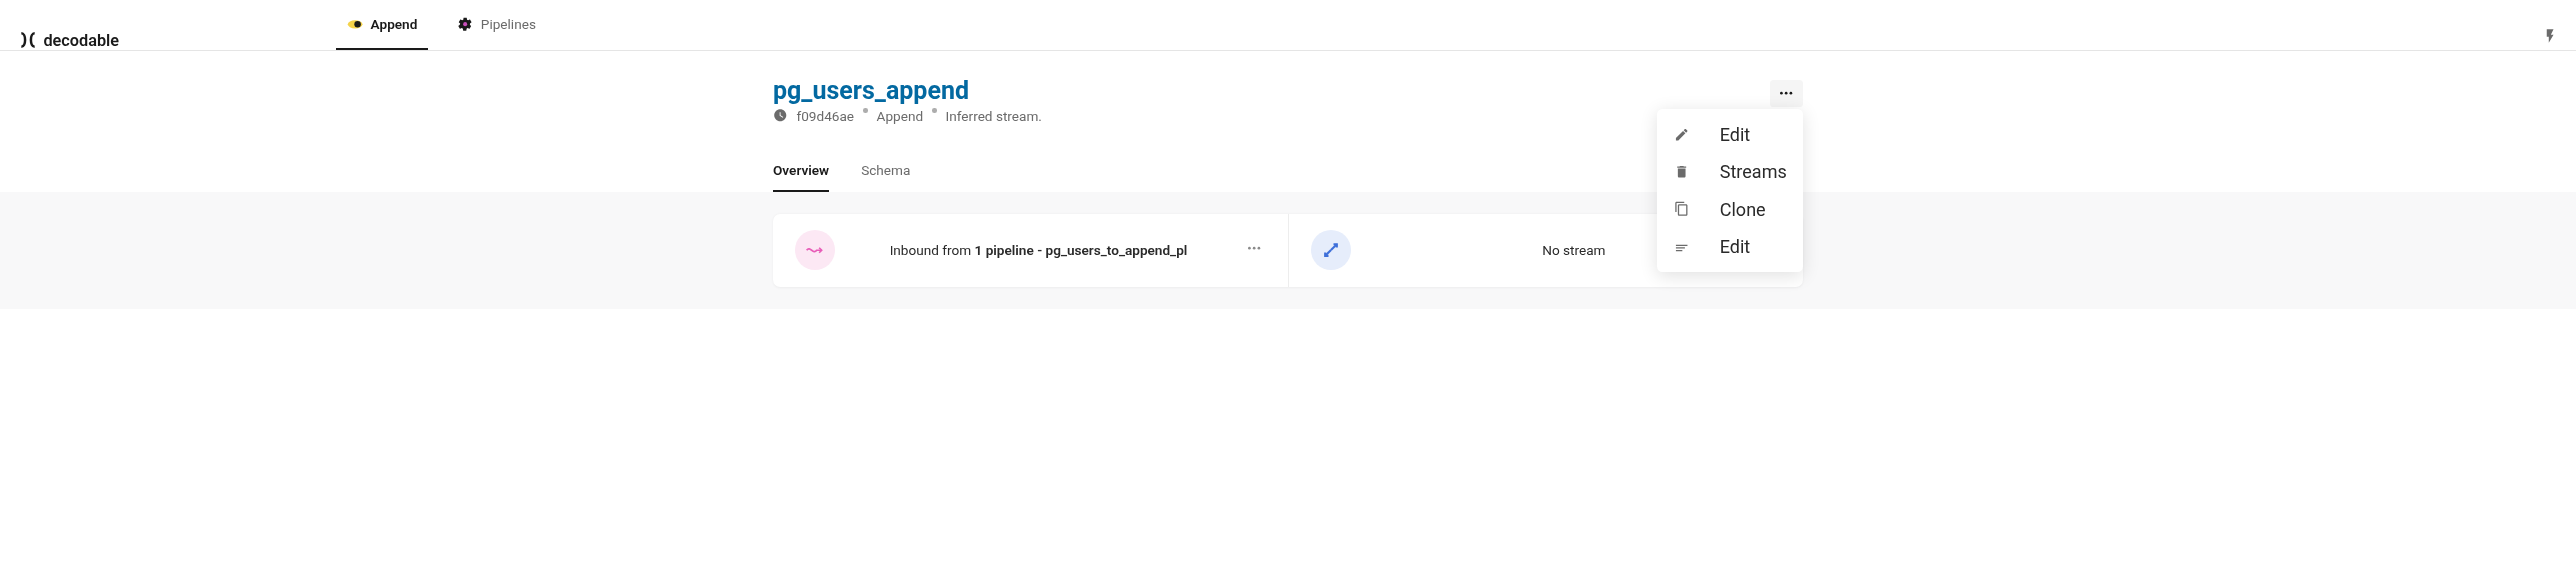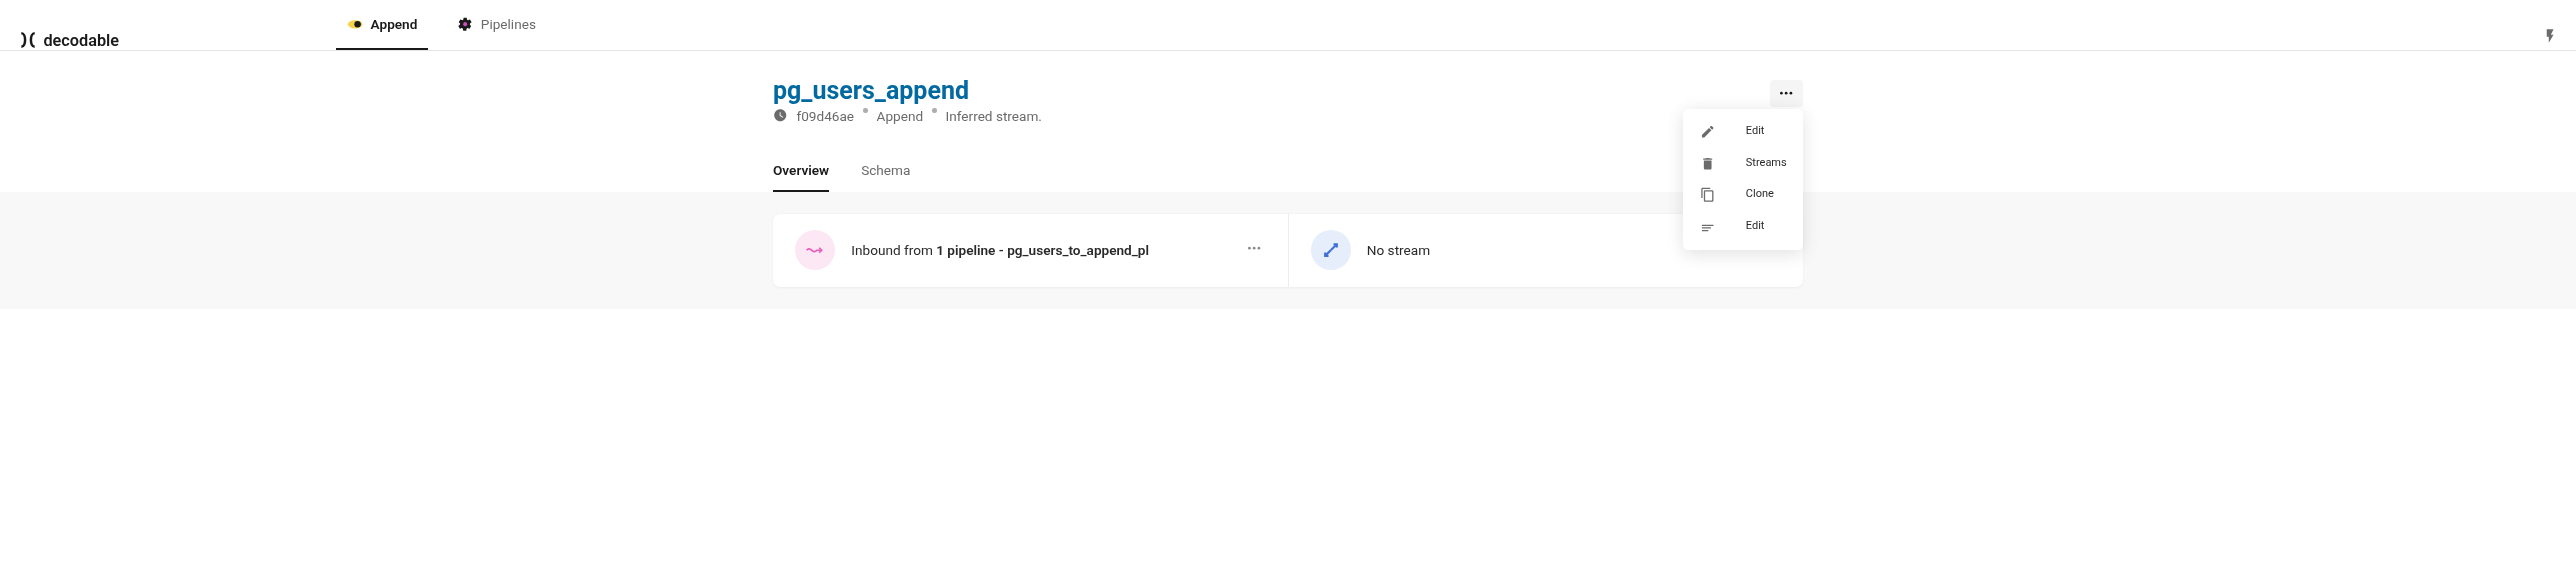--- a/index.html
+++ b/index.html
@@ -129,20 +129,21 @@
       border-bottom: 2.7px solid #1a1a1a;
     }
     .content-area {
       background: #f8f8f9;
       padding: 22px 0;
       min-height: 99px;
     }
     .content-inner {
       max-width: 1030px;
       margin: 0 auto;
+      text-align: center;
     }
     .stream-panels {
       display: flex;
       background: #ffffff;
       border-radius: 7.2px;
       box-shadow: 0 0.9px 2.7px rgba(0,0,0,0.05);
     }
     .stream-panel {
       flex: 1;
       display: flex;
@@ -187,24 +188,24 @@
       top: 33px;
       background: #ffffff;
       border-radius: 5.4px;
       box-shadow: 0 3.6px 18px rgba(0,0,0,0.12);
       padding: 7.2px 0;
       min-width: 112px;
       z-index: 100;
     }
     .dropdown-item {
       display: flex;
-      align-items: flex-start;
+      align-items: center;
       gap: 30px;
       padding: 8.1px 16.3px;
-      font-size: 11px;
+      font-size: 18px;
       color: #2a2a2a;
       cursor: pointer;
     }
     .dropdown-icon {
       color: #6b6b6b;
       width: 16.3px;
       display: flex;
       align-items: center;
       justify-content: center;
     }

